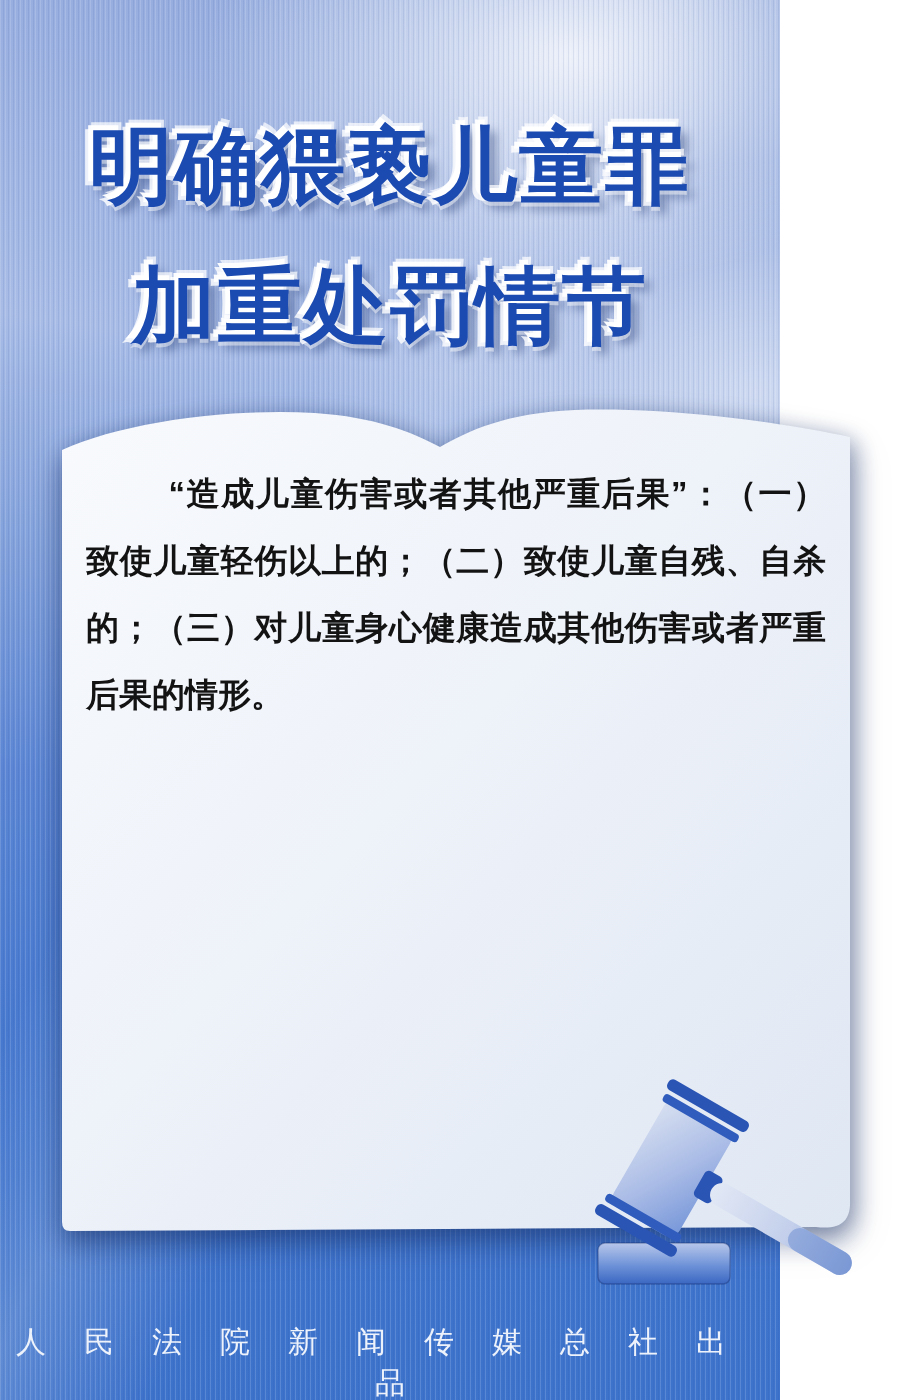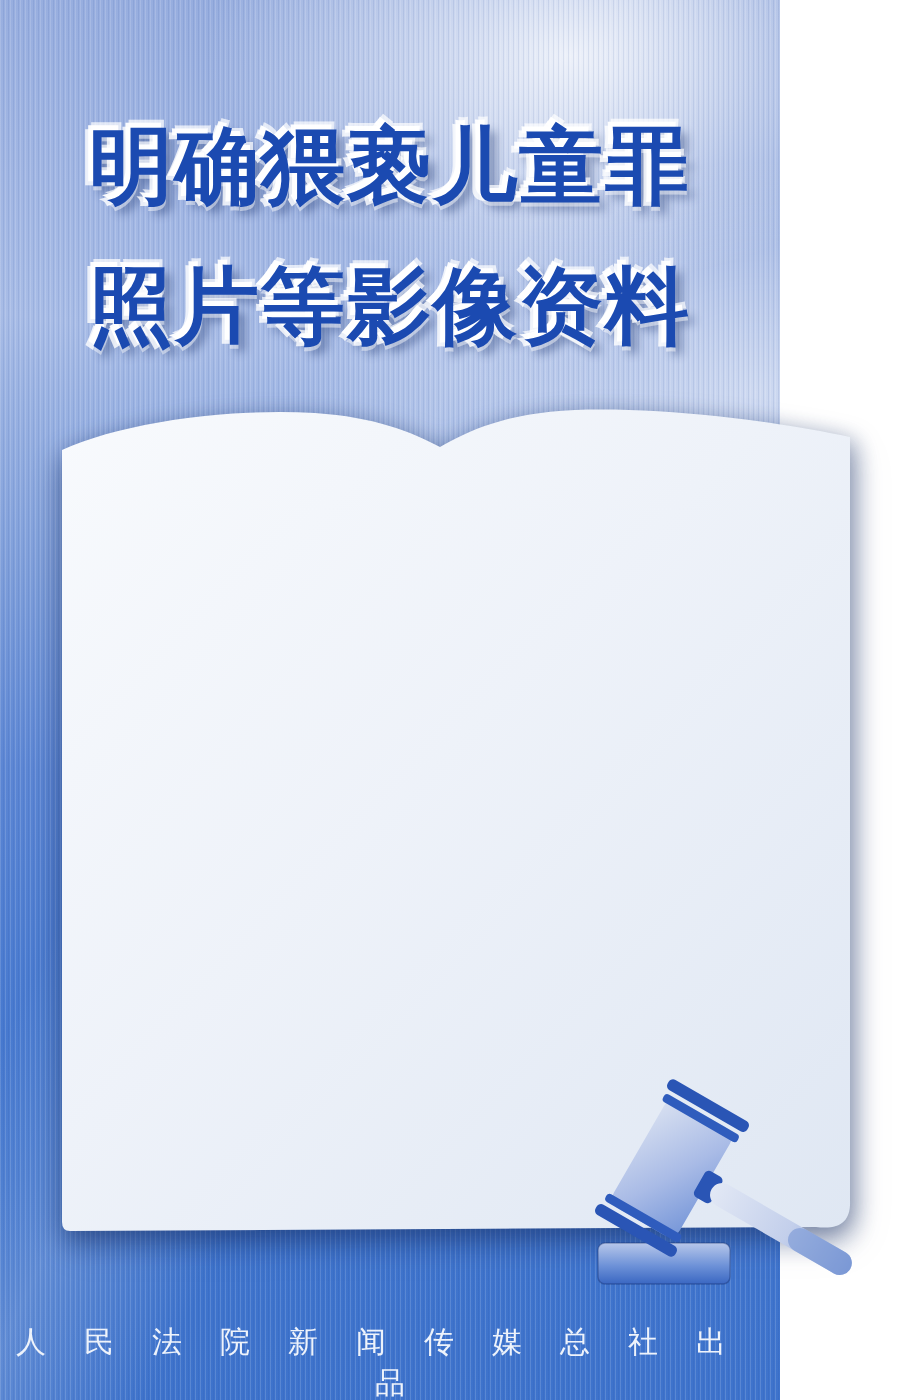--- a/index.html
+++ b/index.html
@@ -72,21 +72,21 @@
     font-weight:500;
   }
 </style>
 </head>
 <body>
 
 <div class="poster">
 
   <header class="title">
     <div class="title-line">明确猥亵儿童罪</div>
-    <div class="title-line">照片等影像资料</div>
+    <div class="title-line">加重处罚情节</div>
   </header>
 
   <svg class="card-svg" viewBox="0 0 900 1400" aria-hidden="true">
     <defs>
       <linearGradient id="cardGrad" x1="0" y1="0" x2="1" y2="1">
         <stop offset="0" stop-color="#f8fafd"></stop>
         <stop offset="0.45" stop-color="#eef2f9"></stop>
         <stop offset="1" stop-color="#dfe7f3"></stop>
       </linearGradient>
       <linearGradient id="headGrad" x1="0" y1="0" x2="1" y2="1">
@@ -131,19 +131,20 @@
 
       <g transform="translate(703,1184) rotate(30)">
         <rect x="-4" y="-15" width="20" height="30" rx="5" fill="#2a55b5"></rect>
         <rect x="10" y="-12" width="160" height="24" rx="12" fill="url(#handleGrad)"></rect>
         <rect x="100" y="-12" width="70" height="24" rx="12" fill="#6f8fd2" opacity="0.55"></rect>
       </g>
     </g>
   </svg>
 
   <div class="card-text">
+    <p>“造成儿童伤害或者其他严重后果”：（一）致使儿童轻伤以上的；（二）致使儿童自残、自杀的；（三）对儿童身心健康造成其他伤害或者严重后果的情形。</p>
   </div>
 
   <footer class="credit">
     <span>人民法院新闻传媒总社出品</span>
   </footer>
 
 </div>
 
 </body></html>

